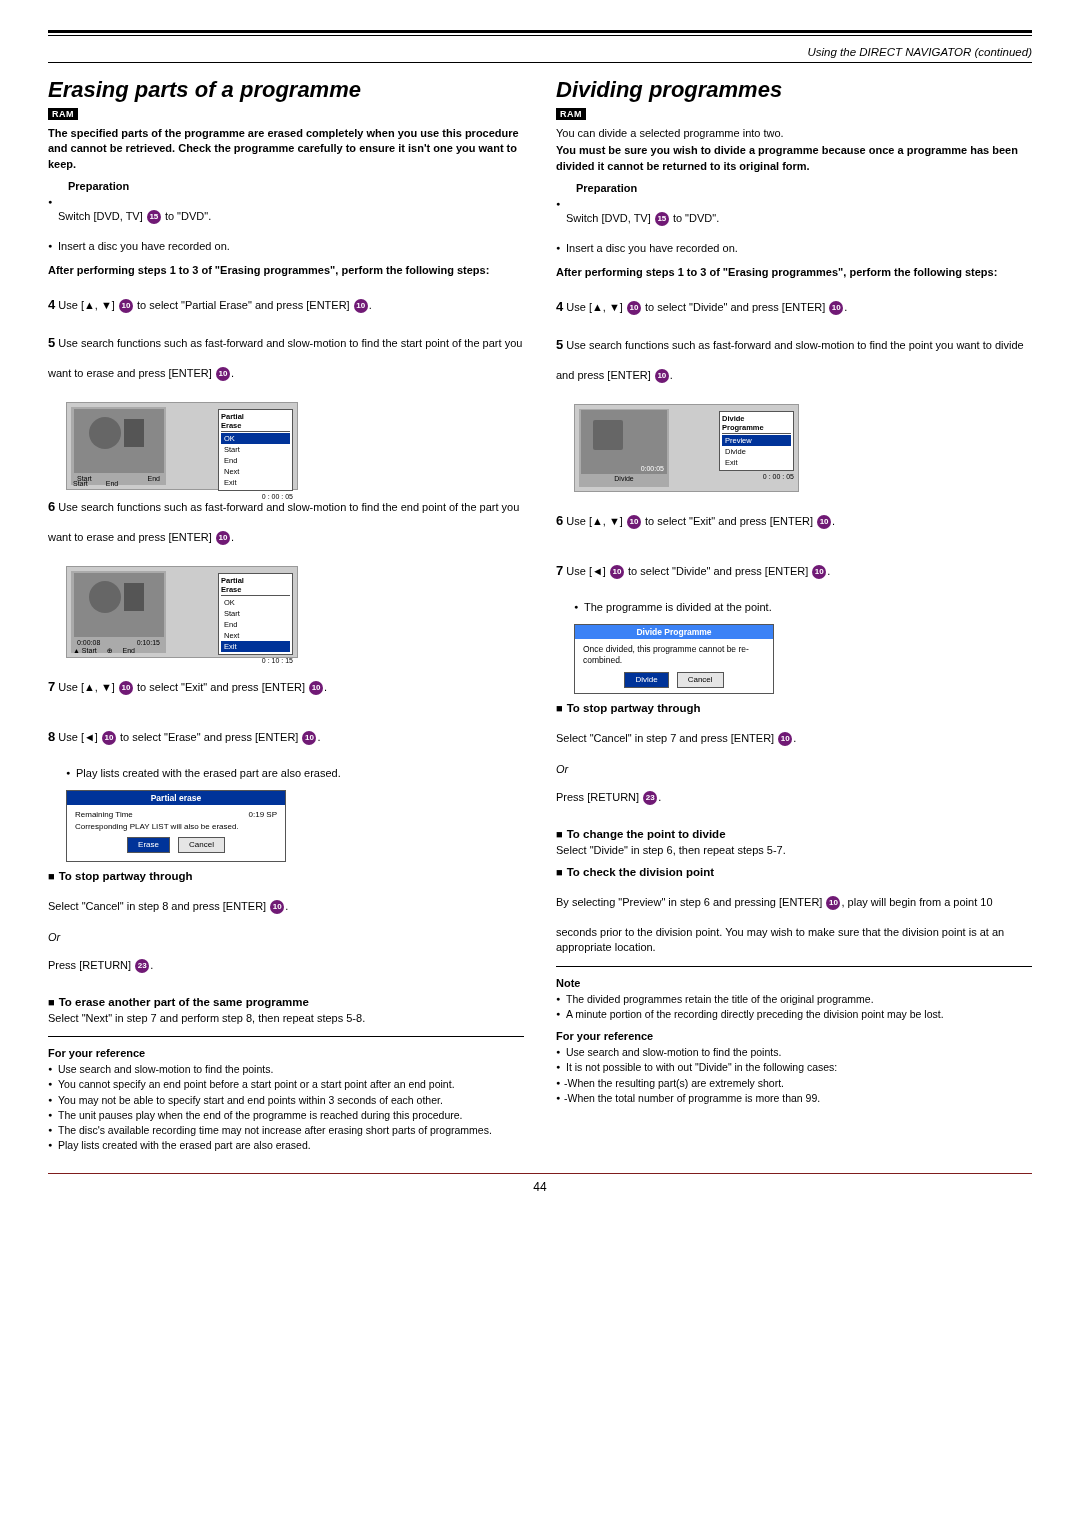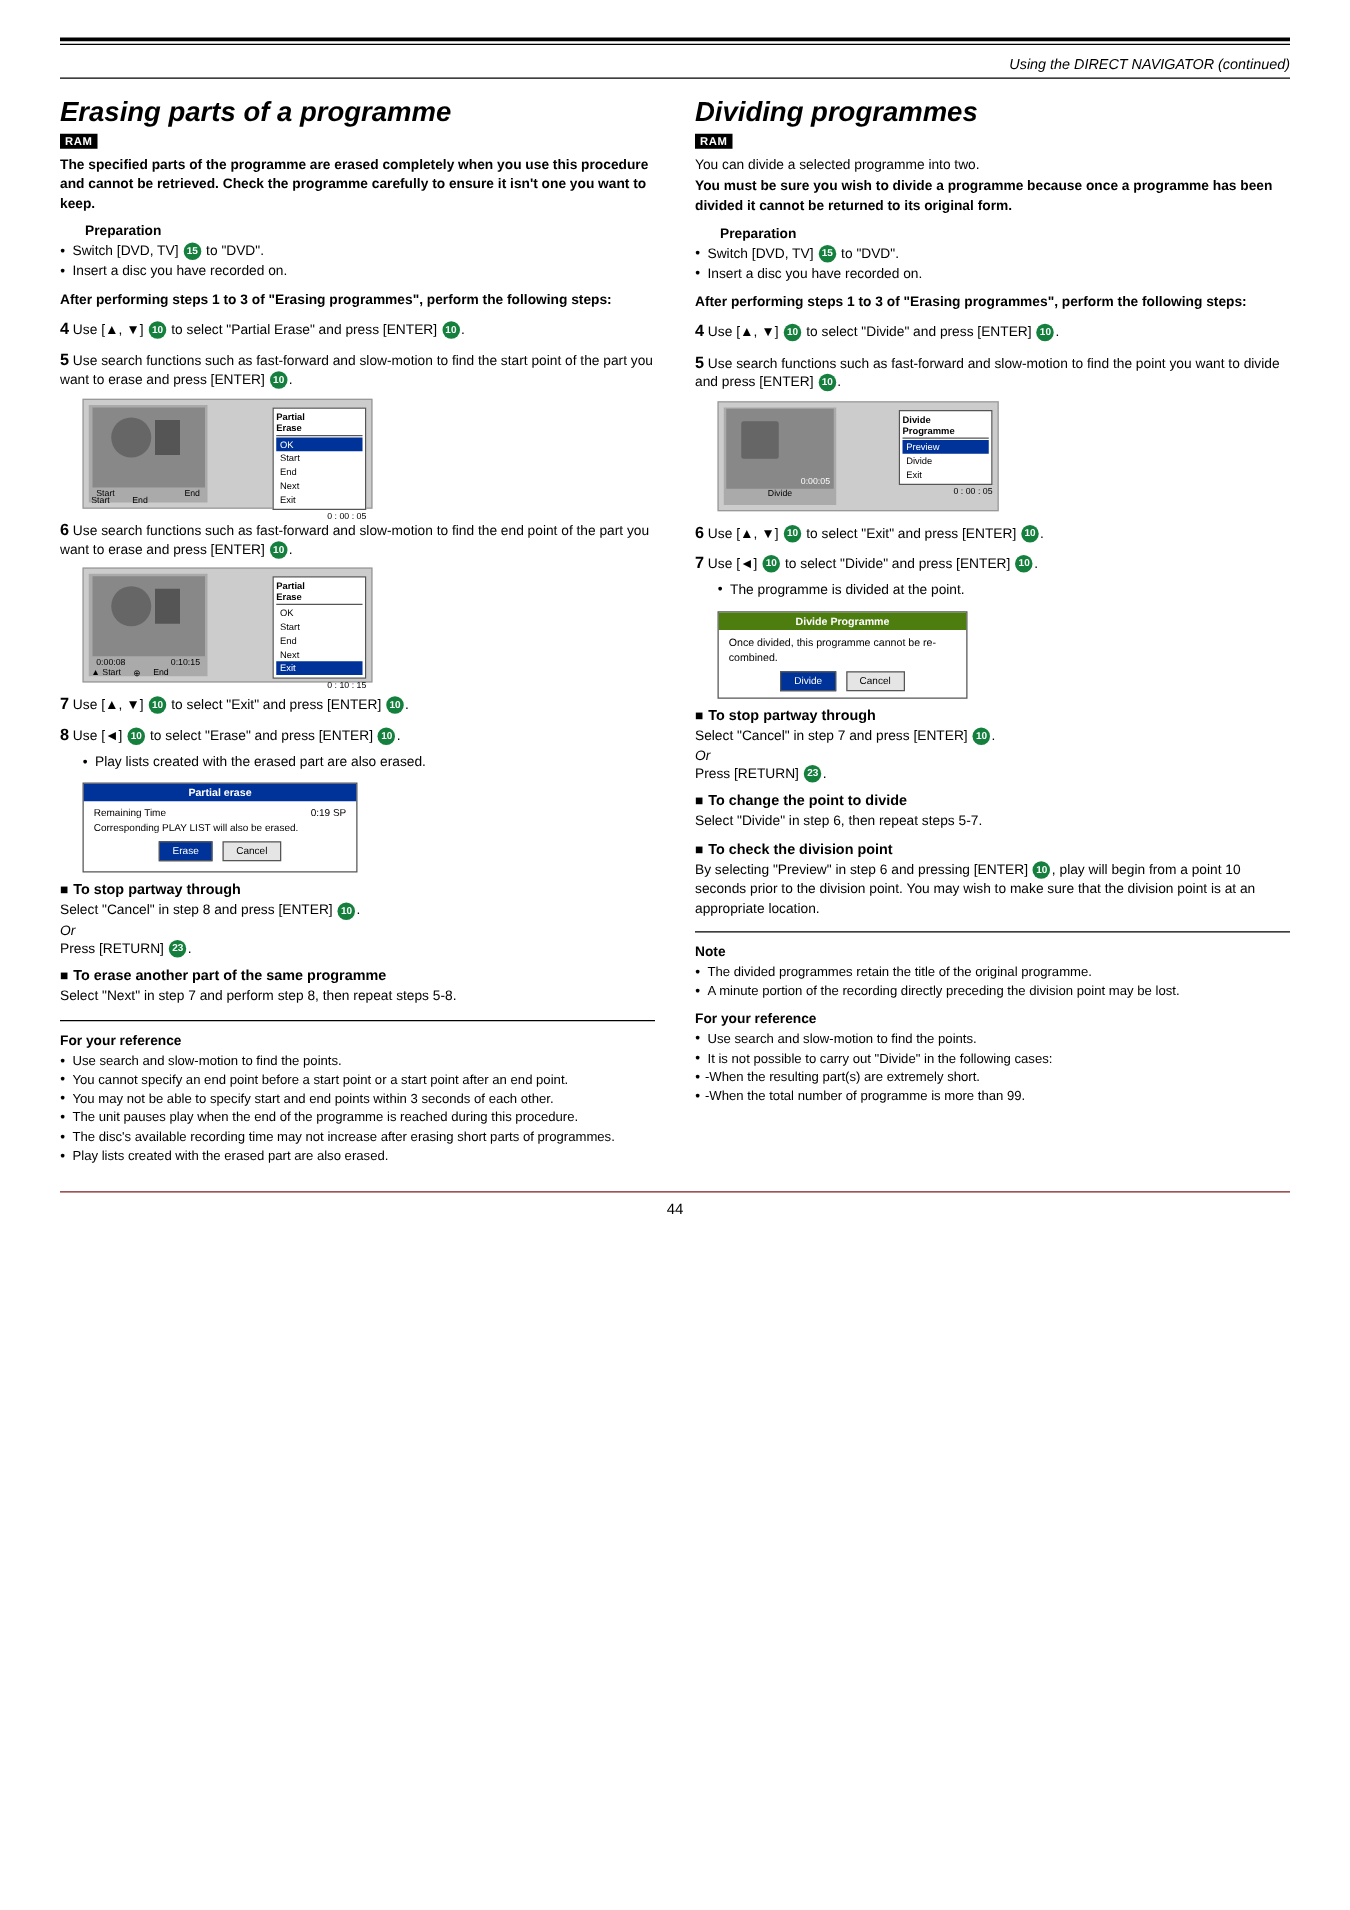--- a/index.html
+++ b/index.html
@@ -97,29 +97,29 @@
       font-weight: bold;
       font-size: 13px;
     }
     .step-text {
       font-size: 11px;
     }
     .circle-num {
       display: inline-block;
       width: 14px;
       height: 14px;
-      background: #15803d;
+      background: #701a75;
       color: #fff;
       border-radius: 50%;
       font-size: 8px;
       font-weight: bold;
       text-align: center;
       line-height: 14px;
       vertical-align: middle;
-      margin: 0 1px;
+      margin: 15px 1px;
     }
     .menu-item {
       padding: 1px 3px;
       cursor: default;
       white-space: nowrap;
     }
     .menu-item.selected {
       background: #003399;
       color: #fff;
     }
@@ -179,21 +179,21 @@
     }
     
     .divide-dialog {
       width: 200px;
       border: 1px solid #555;
       background: #fff;
       margin: 6px 0 6px 18px;
       padding: 0;
     }
     .divide-dialog-title {
-      background: #4d7c0f;
+      background: #3b82f6;
       color: #fff;
       font-size: 8.5px;
       font-weight: bold;
       padding: 2px 5px;
       text-align: center;
     }
     .divide-dialog-body {
       padding: 5px 8px;
       font-size: 8.5px;
       line-height: 1.4;
@@ -556,21 +556,21 @@
       <div class="note-heading">Note</div>
       <ul class="for-ref-list">
         <li>The divided programmes retain the title of the original programme.</li>
         <li>A minute portion of the recording directly preceding the division point may be lost.</li>
       </ul>
 
       
       <div class="for-ref-heading" style="margin-top:8px;">For your reference</div>
       <ul class="for-ref-list">
         <li>Use search and slow-motion to find the points.</li>
-        <li>It is not possible to carry out "Divide" in the following cases:</li>
+        <li>It is not possible to with out "Divide" in the following cases:</li>
         <li style="list-style:none;padding-left:8px;">-When the resulting part(s) are extremely short.</li>
         <li style="list-style:none;padding-left:8px;">-When the total number of programme is more than 99.</li>
       </ul>
 
     </div>
 
   </div>
 
   <div class="page-num">44</div>
 

